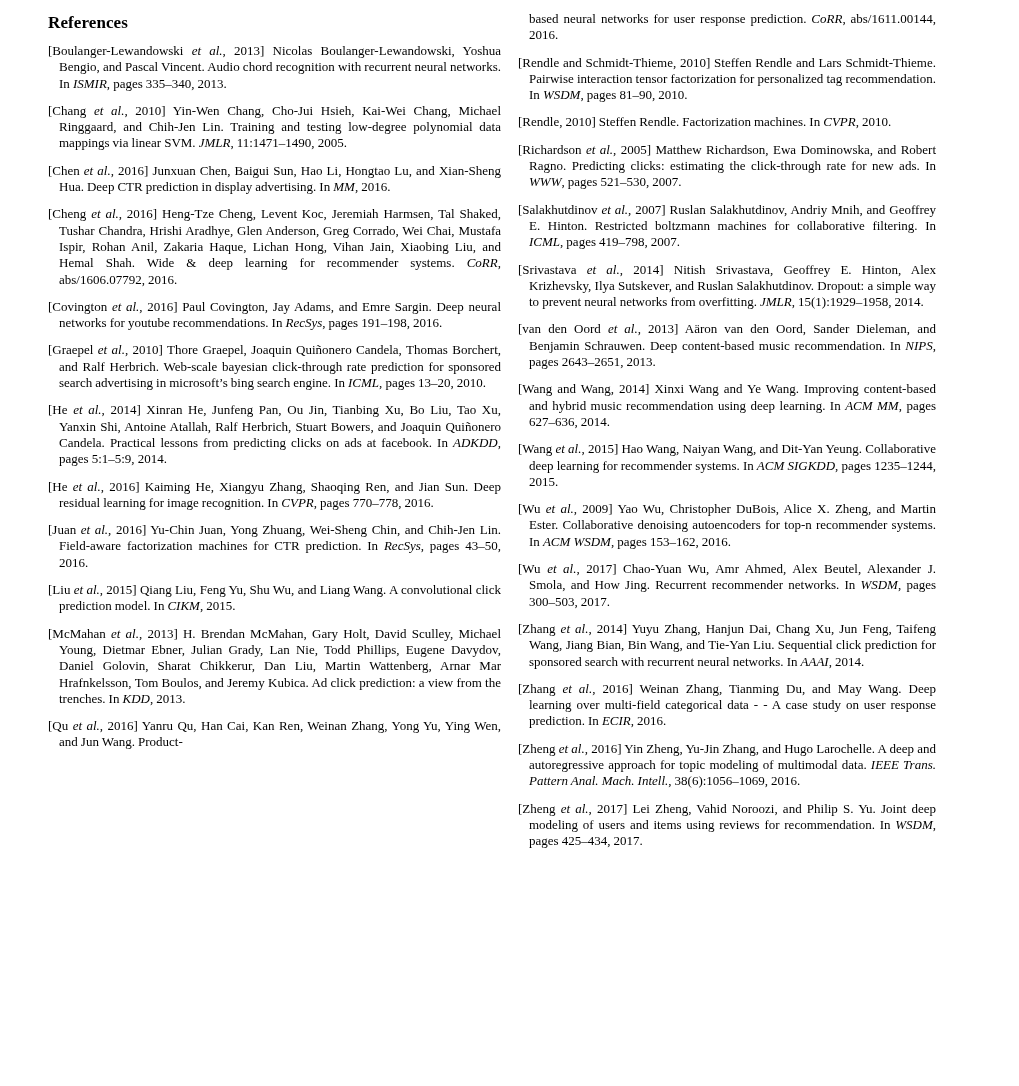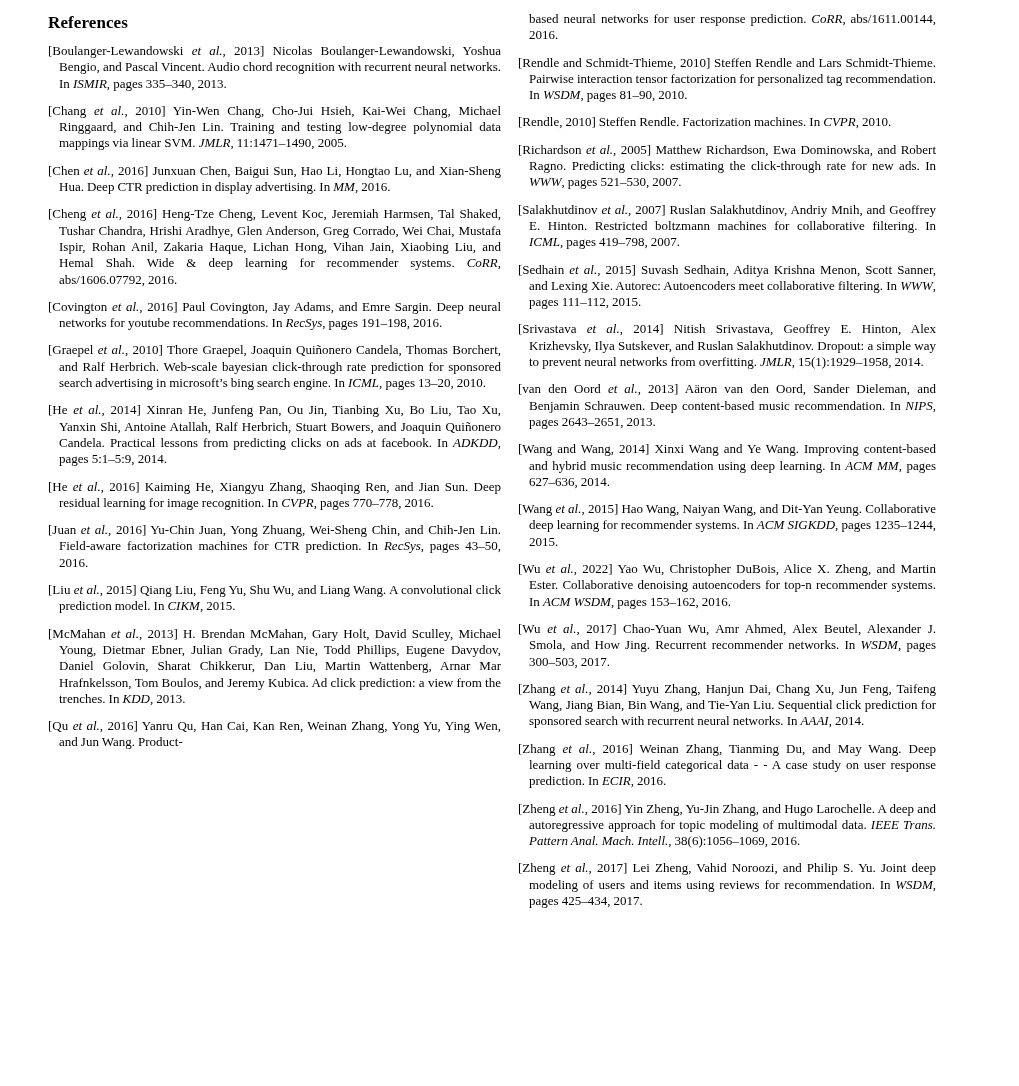--- a/index.html
+++ b/index.html
@@ -76,26 +76,25 @@
           <p class="ref"><span>[Qu </span><em>et al.</em><span>, 2016] Yanru Qu, Han Cai, Kan Ren, Weinan Zhang, Yong Yu, Ying Wen, and Jun Wang. Product-</span></p>
         </div>
     </div>
     <div class="col-right">
       <div id="refs-right">
           <p class="ref continuation"><span>based neural networks for user response prediction. </span><em>CoRR</em><span>, abs/1611.00144, 2016.</span></p>
           <p class="ref"><span>[Rendle and Schmidt-Thieme, 2010] Steffen Rendle and Lars Schmidt-Thieme. Pairwise interaction tensor factorization for personalized tag recommendation. In </span><em>WSDM</em><span>, pages 81–90, 2010.</span></p>
           <p class="ref"><span>[Rendle, 2010] Steffen Rendle. Factorization machines. In </span><em>CVPR</em><span>, 2010.</span></p>
           <p class="ref"><span>[Richardson </span><em>et al.</em><span>, 2005] Matthew Richardson, Ewa Dominowska, and Robert Ragno. Predicting clicks: estimating the click-through rate for new ads. In </span><em>WWW</em><span>, pages 521–530, 2007.</span></p>
           <p class="ref"><span>[Salakhutdinov </span><em>et al.</em><span>, 2007] Ruslan Salakhutdinov, Andriy Mnih, and Geoffrey E. Hinton. Restricted boltzmann machines for collaborative filtering. In </span><em>ICML</em><span>, pages 419–798, 2007.</span></p>
-          <p class="ref"><span>[Sedhain </span><em>et al.</em><span>, 2015] Suvash Sedhain, Aditya Krishna Menon, Scott Sanner, and Lexing Xie. Autorec: Autoencoders meet collaborative filtering. In </span><em>WWW</em><span>, pages 111–112, 2015.</span></p>
           <p class="ref"><span>[Srivastava </span><em>et al.</em><span>, 2014] Nitish Srivastava, Geoffrey E. Hinton, Alex Krizhevsky, Ilya Sutskever, and Ruslan Salakhutdinov. Dropout: a simple way to prevent neural networks from overfitting. </span><em>JMLR</em><span>, 15(1):1929–1958, 2014.</span></p>
           <p class="ref"><span>[van den Oord </span><em>et al.</em><span>, 2013] Aäron van den Oord, Sander Dieleman, and Benjamin Schrauwen. Deep content-based music recommendation. In </span><em>NIPS</em><span>, pages 2643–2651, 2013.</span></p>
           <p class="ref"><span>[Wang and Wang, 2014] Xinxi Wang and Ye Wang. Improving content-based and hybrid music recommendation using deep learning. In </span><em>ACM MM</em><span>, pages 627–636, 2014.</span></p>
           <p class="ref"><span>[Wang </span><em>et al.</em><span>, 2015] Hao Wang, Naiyan Wang, and Dit-Yan Yeung. Collaborative deep learning for recommender systems. In </span><em>ACM SIGKDD</em><span>, pages 1235–1244, 2015.</span></p>
-          <p class="ref"><span>[Wu </span><em>et al.</em><span>, 2022] Yao Wu, Christopher DuBois, Alice X. Zheng, and Martin Ester. Collaborative denoising autoencoders for top-n recommender systems. In </span><em>ACM WSDM</em><span>, pages 153–162, 2016.</span></p>
+          <p class="ref"><span>[Wu </span><em>et al.</em><span>, 2009] Yao Wu, Christopher DuBois, Alice X. Zheng, and Martin Ester. Collaborative denoising autoencoders for top-n recommender systems. In </span><em>ACM WSDM</em><span>, pages 153–162, 2016.</span></p>
           <p class="ref"><span>[Wu </span><em>et al.</em><span>, 2017] Chao-Yuan Wu, Amr Ahmed, Alex Beutel, Alexander J. Smola, and How Jing. Recurrent recommender networks. In </span><em>WSDM</em><span>, pages 300–503, 2017.</span></p>
           <p class="ref"><span>[Zhang </span><em>et al.</em><span>, 2014] Yuyu Zhang, Hanjun Dai, Chang Xu, Jun Feng, Taifeng Wang, Jiang Bian, Bin Wang, and Tie-Yan Liu. Sequential click prediction for sponsored search with recurrent neural networks. In </span><em>AAAI</em><span>, 2014.</span></p>
           <p class="ref"><span>[Zhang </span><em>et al.</em><span>, 2016] Weinan Zhang, Tianming Du, and May Wang. Deep learning over multi-field categorical data - - A case study on user response prediction. In </span><em>ECIR</em><span>, 2016.</span></p>
           <p class="ref"><span>[Zheng </span><em>et al.</em><span>, 2016] Yin Zheng, Yu-Jin Zhang, and Hugo Larochelle. A deep and autoregressive approach for topic modeling of multimodal data. </span><em>IEEE Trans. Pattern Anal. Mach. Intell.</em><span>, 38(6):1056–1069, 2016.</span></p>
           <p class="ref"><span>[Zheng </span><em>et al.</em><span>, 2017] Lei Zheng, Vahid Noroozi, and Philip S. Yu. Joint deep modeling of users and items using reviews for recommendation. In </span><em>WSDM</em><span>, pages 425–434, 2017.</span></p>
         </div>
     </div>
   </div>
 </div>
 

